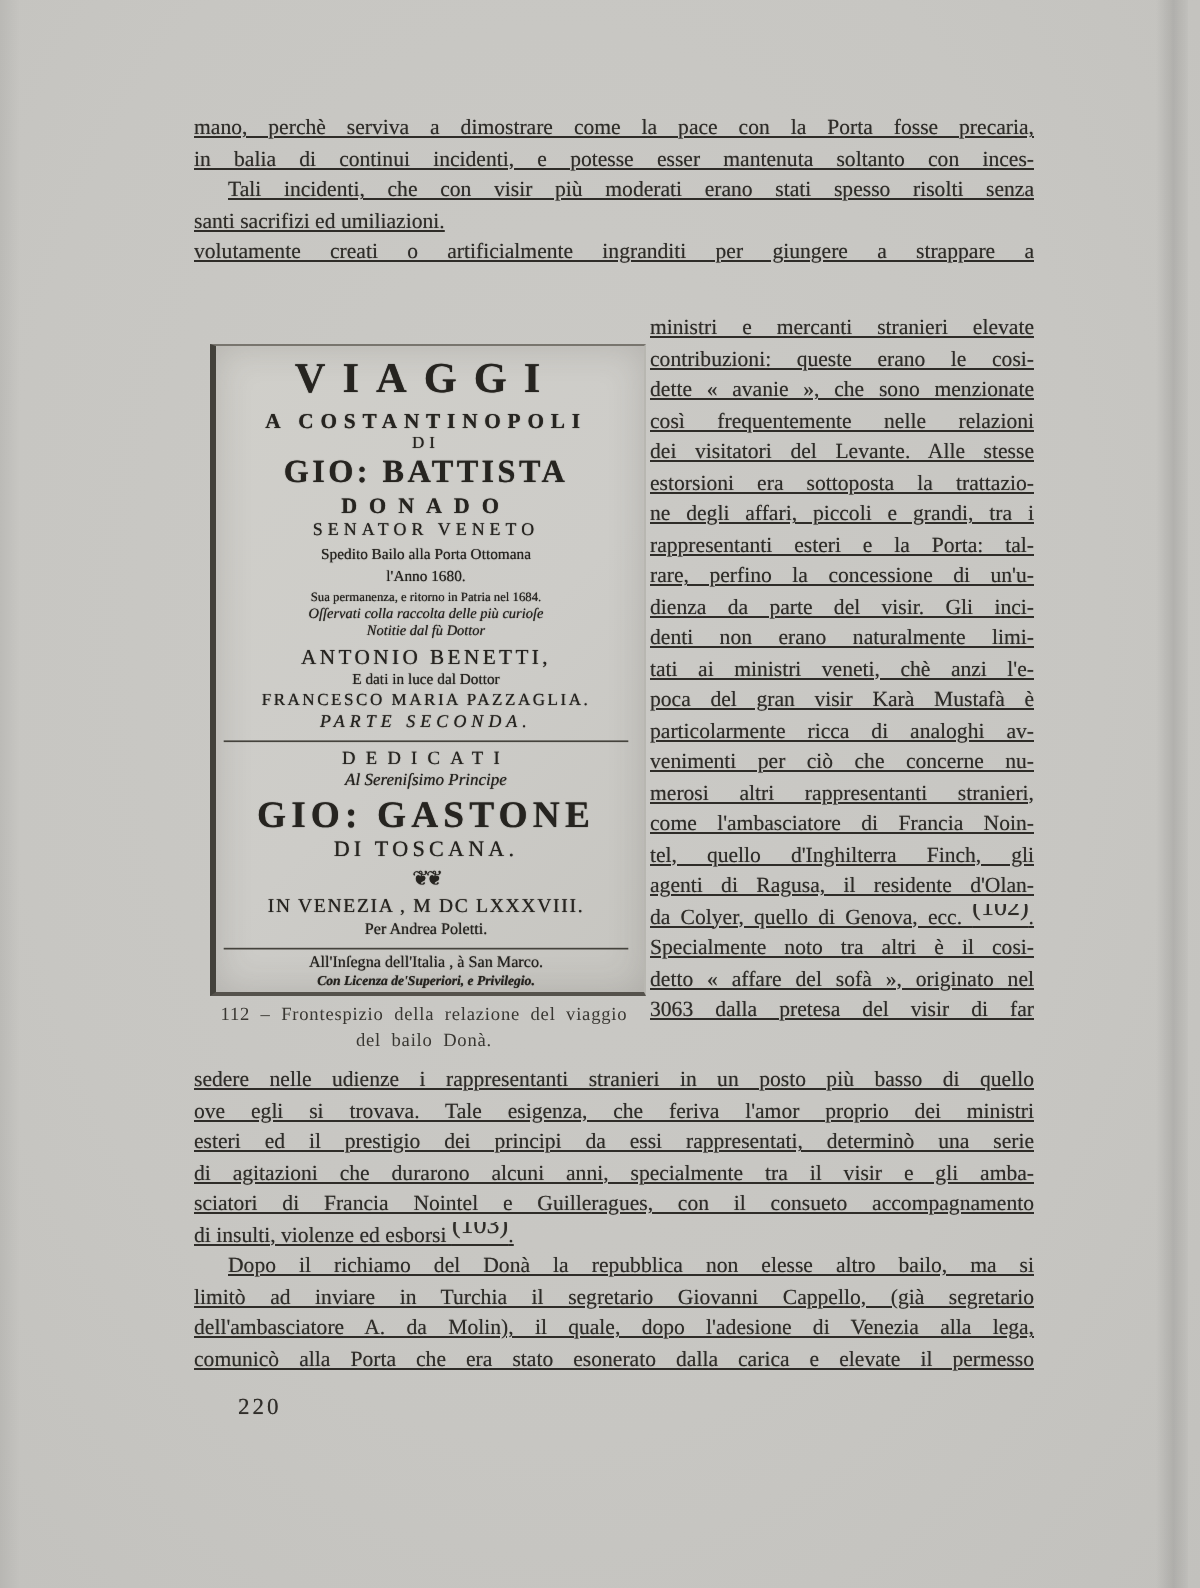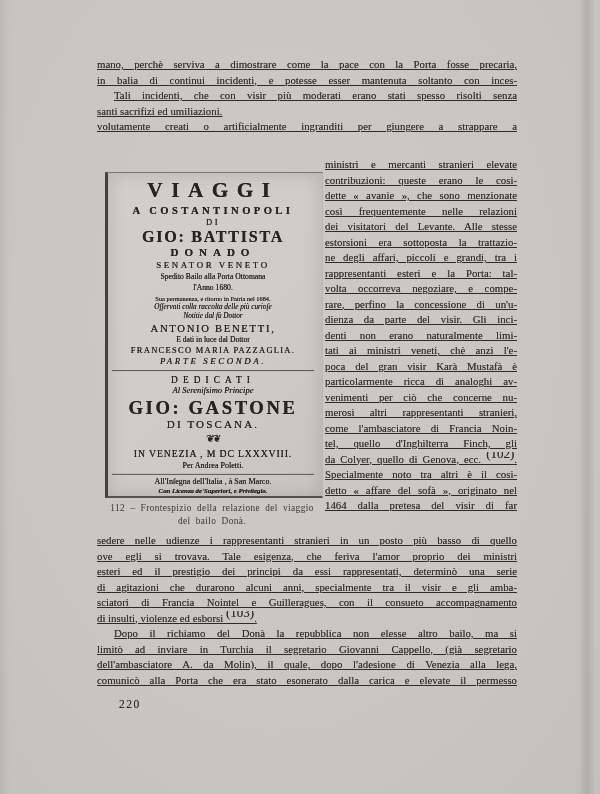--- a/index.html
+++ b/index.html
@@ -145,35 +145,35 @@
 
   <div id="right-col" class="textblock">
       <div class="line ">ministri e mercanti stranieri elevate</div>
       <div class="line ">contribuzioni: queste erano le cosi-</div>
       <div class="line ">dette « avanie », che sono menzionate</div>
       <div class="line ">così frequentemente nelle relazioni</div>
       <div class="line ">dei visitatori del Levante. Alle stesse</div>
       <div class="line ">estorsioni era sottoposta la trattazio-</div>
       <div class="line ">ne degli affari, piccoli e grandi, tra i</div>
       <div class="line ">rappresentanti esteri e la Porta: tal-</div>
-      <div class="line ">volta occorreva negoziare, e compe-</div>
       <div class="line ">rare, perfino la concessione di un'u-</div>
       <div class="line ">dienza da parte del visir. Gli inci-</div>
       <div class="line ">denti non erano naturalmente limi-</div>
       <div class="line ">tati ai ministri veneti, chè anzi l'e-</div>
       <div class="line ">poca del gran visir Karà Mustafà è</div>
       <div class="line ">particolarmente ricca di analoghi av-</div>
       <div class="line ">venimenti per ciò che concerne nu-</div>
       <div class="line ">merosi altri rappresentanti stranieri,</div>
       <div class="line ">come l'ambasciatore di Francia Noin-</div>
       <div class="line ">tel, quello d'Inghilterra Finch, gli</div>
+      <div class="line ">agenti di Ragusa, il residente d'Olan-</div>
       <div class="line ">da Colyer, quello di Genova, ecc. <sup>(102)</sup>.</div>
       <div class="line ">Specialmente noto tra altri è il cosi-</div>
       <div class="line ">detto « affare del sofà », originato nel</div>
-      <div class="line ">1464 dalla pretesa del visir di far</div>
+      <div class="line ">3063 dalla pretesa del visir di far</div>
     </div>
 
   <div class="caption">
     <div class="cap-line">112 – Frontespizio della relazione del viaggio</div>
     <div class="cap-line">del bailo Donà.</div>
   </div>
 
   <div id="bottom-block" class="textblock">
       <div class="line ">sedere nelle udienze i rappresentanti stranieri in un posto più basso di quello</div>
       <div class="line ">ove egli si trovava. Tale esigenza, che feriva l'amor proprio dei ministri</div>

